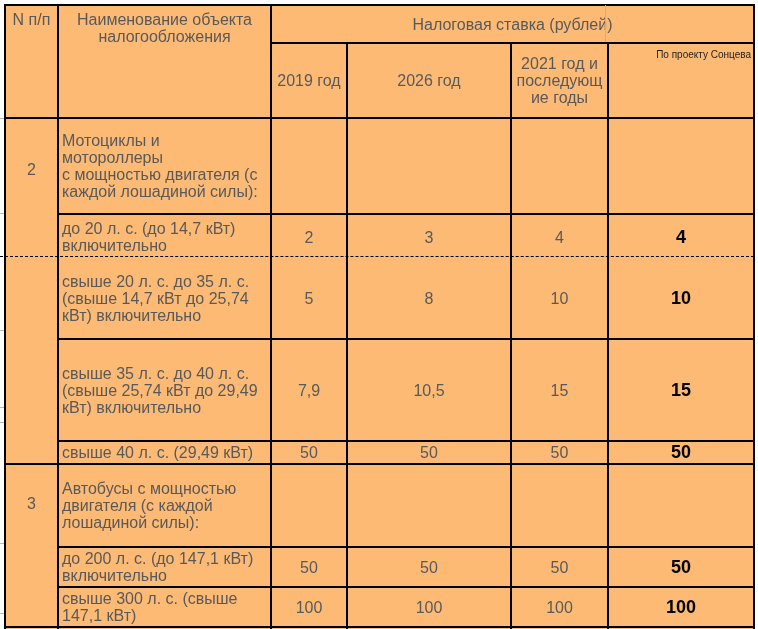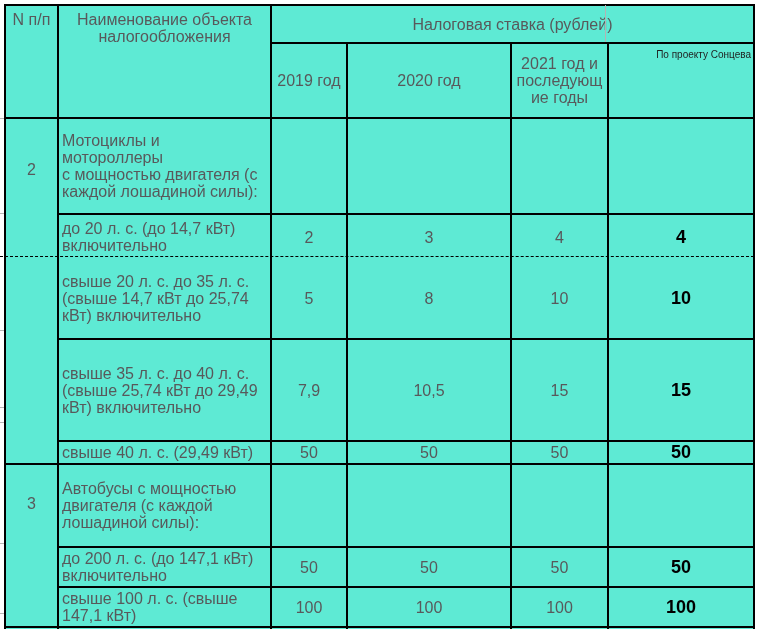--- a/index.html
+++ b/index.html
@@ -20,21 +20,21 @@
     table-layout: fixed;
   }
   td {
     border: 2px solid #000000;
     padding: 0;
     color: #58595b;
     font-size: 16px;
     line-height: 17px;
     vertical-align: middle;
     overflow: hidden;
-    background: #5eead4;
+    background: #fdba74;
     margin-top: 36px;
   }
   td.head { text-align: center; white-space: pre-line; }
   td.vtop { vertical-align: top; padding-top: 5px; }
   td.desc {
     text-align: left;
     vertical-align: middle;
     padding: 2px 8px 2px 3px;
     white-space: pre-line;
   }
@@ -105,21 +105,21 @@
     <tbody>
         <tr style="height:38px">
       <td class="head vtop" rowspan="2">N п/п</td>
       <td class="head vtop" rowspan="2">Наименование объекта
 налогообложения</td>
       <td class="head" colspan="4">Налоговая ставка (рублей)</td>
     </tr>
 
     <tr style="height:75px">
       <td class="head">2019 год</td>
-      <td class="head">2020 год</td>
+      <td class="head">2026 год</td>
       <td class="head">2021 год и
 последующ
 ие годы</td>
       <td class="projhead">По проекту Сонцева</td>
     </tr>
 
     <tr style="height:96px">
       <td class="groupnum gn2" rowspan="5">2</td>
       <td class="desc">Мотоциклы и мотороллеры
 с мощностью двигателя (с
@@ -181,21 +181,21 @@
     <tr style="height:40px">
       <td class="desc">до 200 л. с. (до 147,1 кВт)
 включительно</td>
       <td class="val">50</td>
       <td class="val">50</td>
       <td class="val">50</td>
       <td class="projval">50</td>
     </tr>
 
     <tr style="height:37px">
-      <td class="desc">свыше 100 л. с. (свыше
+      <td class="desc">свыше 300 л. с. (свыше
 147,1 кВт)</td>
       <td class="val">100</td>
       <td class="val">100</td>
       <td class="val">100</td>
       <td class="projval">100</td>
     </tr>
 
     <tr style="height:20px">
       <td class="val"></td>
       <td class="desc"></td>

